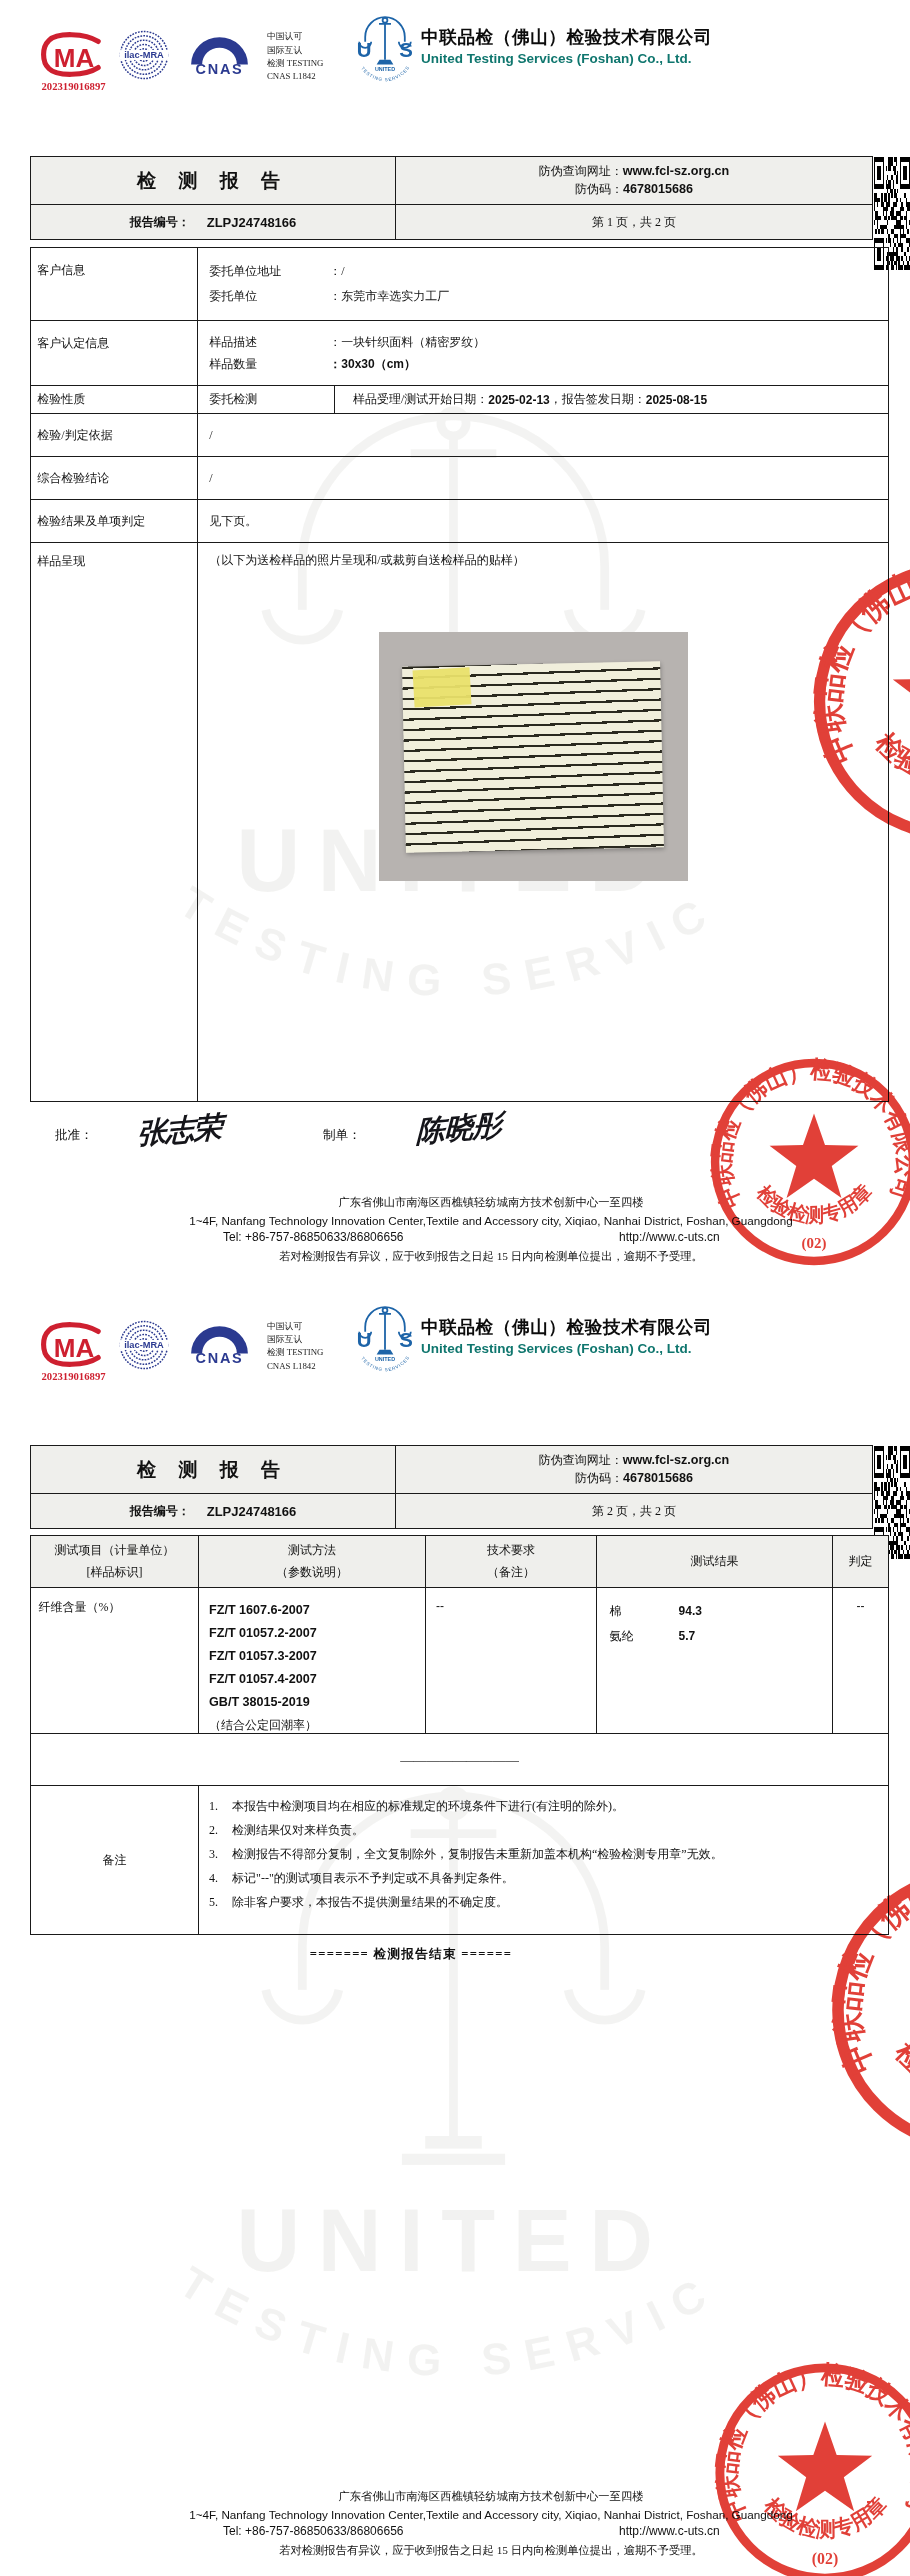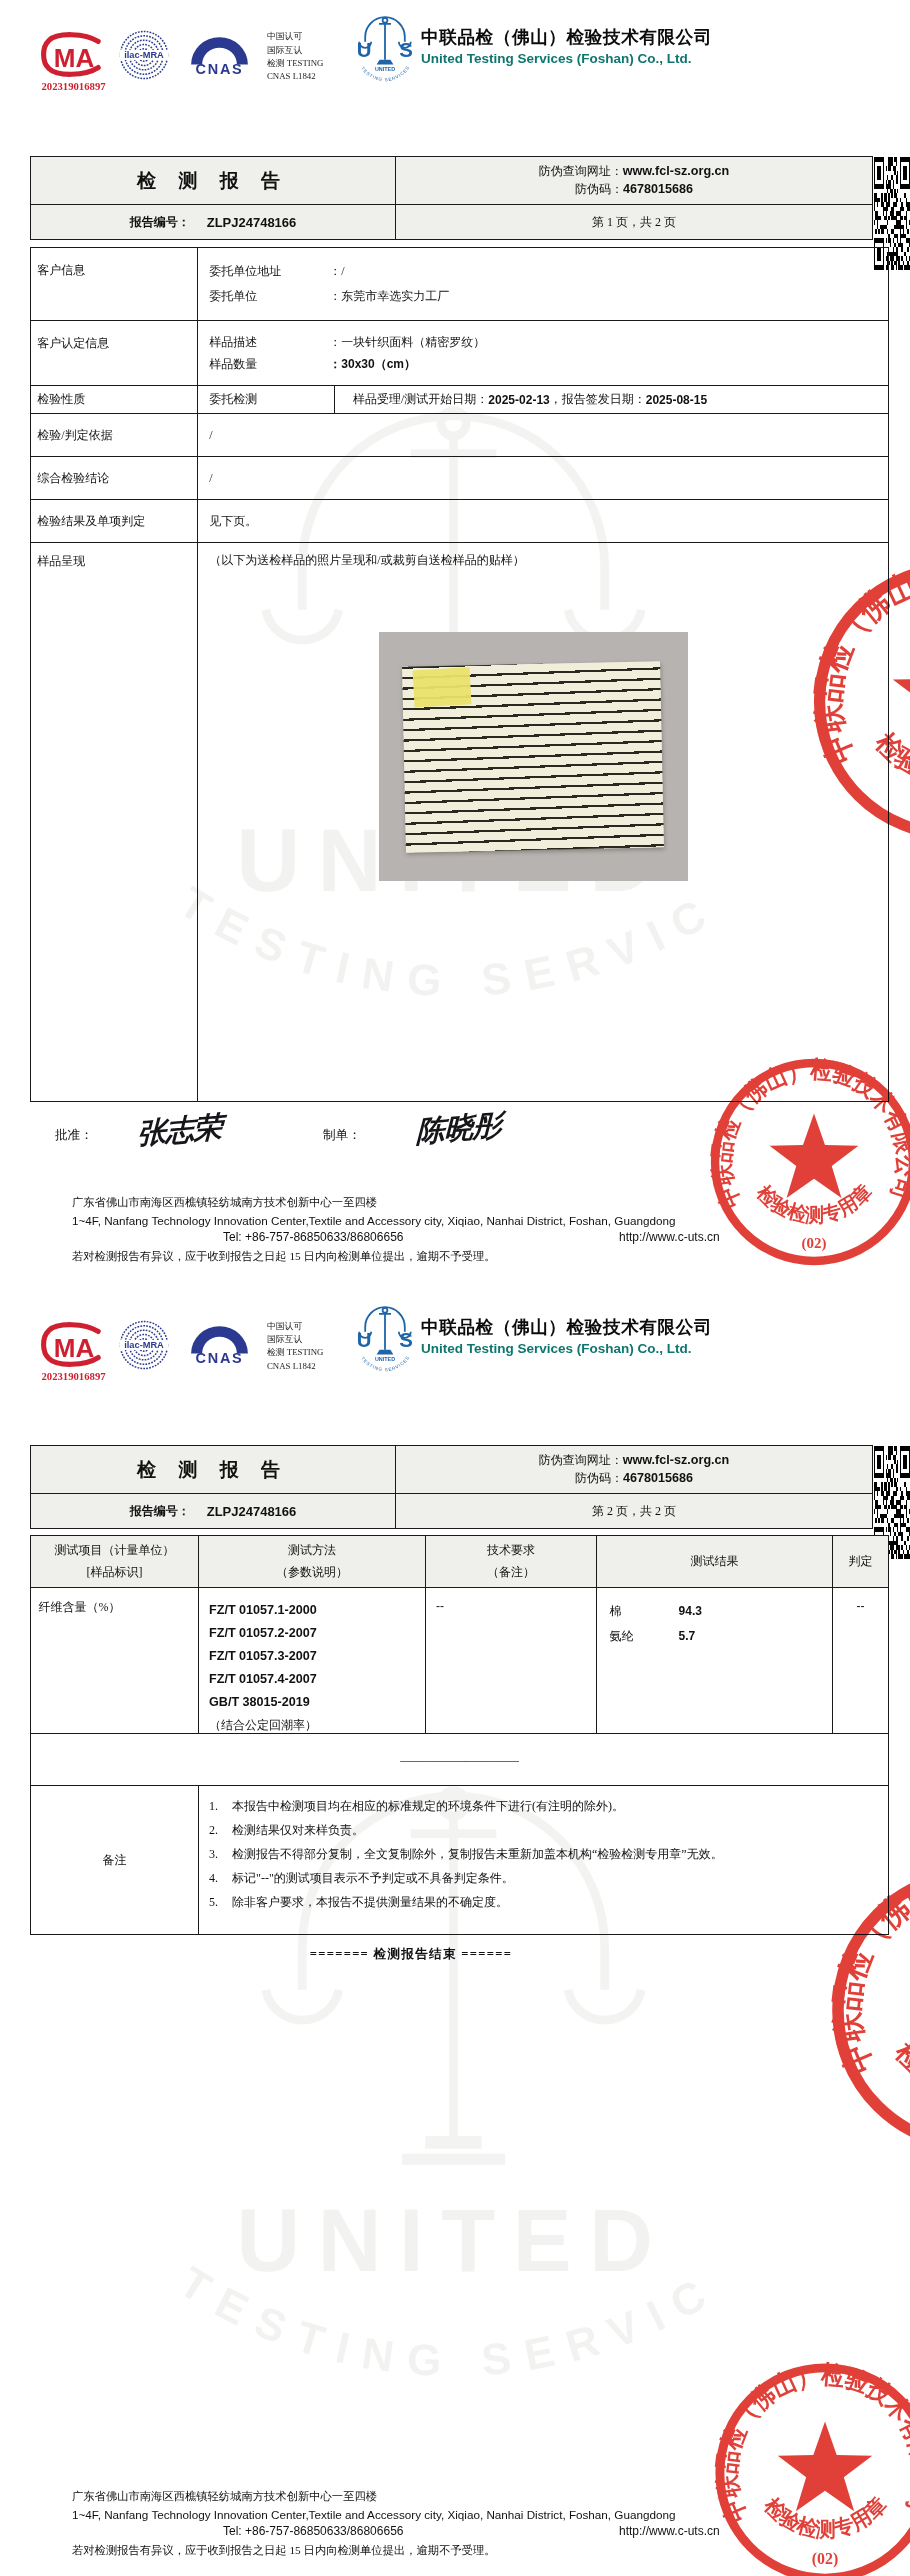--- a/index.html
+++ b/index.html
@@ -53,21 +53,21 @@
   .photo{position:absolute;left:181px;top:89px;width:309px;height:249px;background:#b7b3b0}
   .fabric{position:absolute;left:25px;top:31.5px;width:258px;height:186px;
     background:repeating-linear-gradient(179deg,#2a291f 0 2.2px,#f1efdc 2.2px 10.4px);
     transform:rotate(-1.2deg);box-shadow:0.6px 1.9px 4.4px rgba(0,0,0,.28)}
   .tag{position:absolute;left:11.3px;top:3.1px;width:57px;height:37px;background:#e9e06a;opacity:.95;transform:rotate(-2deg)}
 
   .sig{font-size:29px;font-weight:bold;font-style:italic;transform:rotate(-5deg) skewX(-6deg);color:#15151a;letter-spacing:-0.6px}
   .sig-label{font-size:12.6px}
 
   
-  .footer{width:838px;}
+  .footer{width:838px;text-align:center}
   .f-cn{font-size:11.3px;line-height:19px}
   .f-en{font-size:11.7px;line-height:17.6px}
   .f-tel{font-size:12px;position:relative;height:17.6px}
   .f-note{font-size:11.3px;line-height:18px}
 
   
   .res-table{display:grid;grid-template-columns:167px 227px 171px 236px 1fr;
     grid-template-rows:51px 146px 52px 149px;width:859px;border:1.9px solid #1a1a1a;
     box-sizing:border-box;font-size:12px}
   .rh{background:#efefec;display:flex;flex-direction:column;align-items:center;justify-content:center;gap:6.3px;line-height:15px;box-sizing:border-box}
@@ -824,21 +824,21 @@
       </div>
     <div class="rh bl">
         <span>测试结果</span>
       </div>
     <div class="rh bl">
         <span>判定</span>
       </div>
 
     <div class="rc bt rc-item"><span>纤维含量（%）</span></div>
     <div class="rc bt bl rc-methods">
-      <div class="m-line">FZ/T 01057.1-2000</div>
+      <div class="m-line">FZ/T 1607.6-2007</div>
       <div class="m-line">FZ/T 01057.2-2007</div>
       <div class="m-line">FZ/T 01057.3-2007</div>
       <div class="m-line">FZ/T 01057.4-2007</div>
       <div class="m-line">GB/T 38015-2019</div>
       <div class="m-line serif">（结合公定回潮率）</div>
     </div>
     <div class="rc bt bl rc-req"><span>--</span></div>
     <div class="rc bt bl">
       <div class="r-line">
           <span class="r-name">棉</span>

